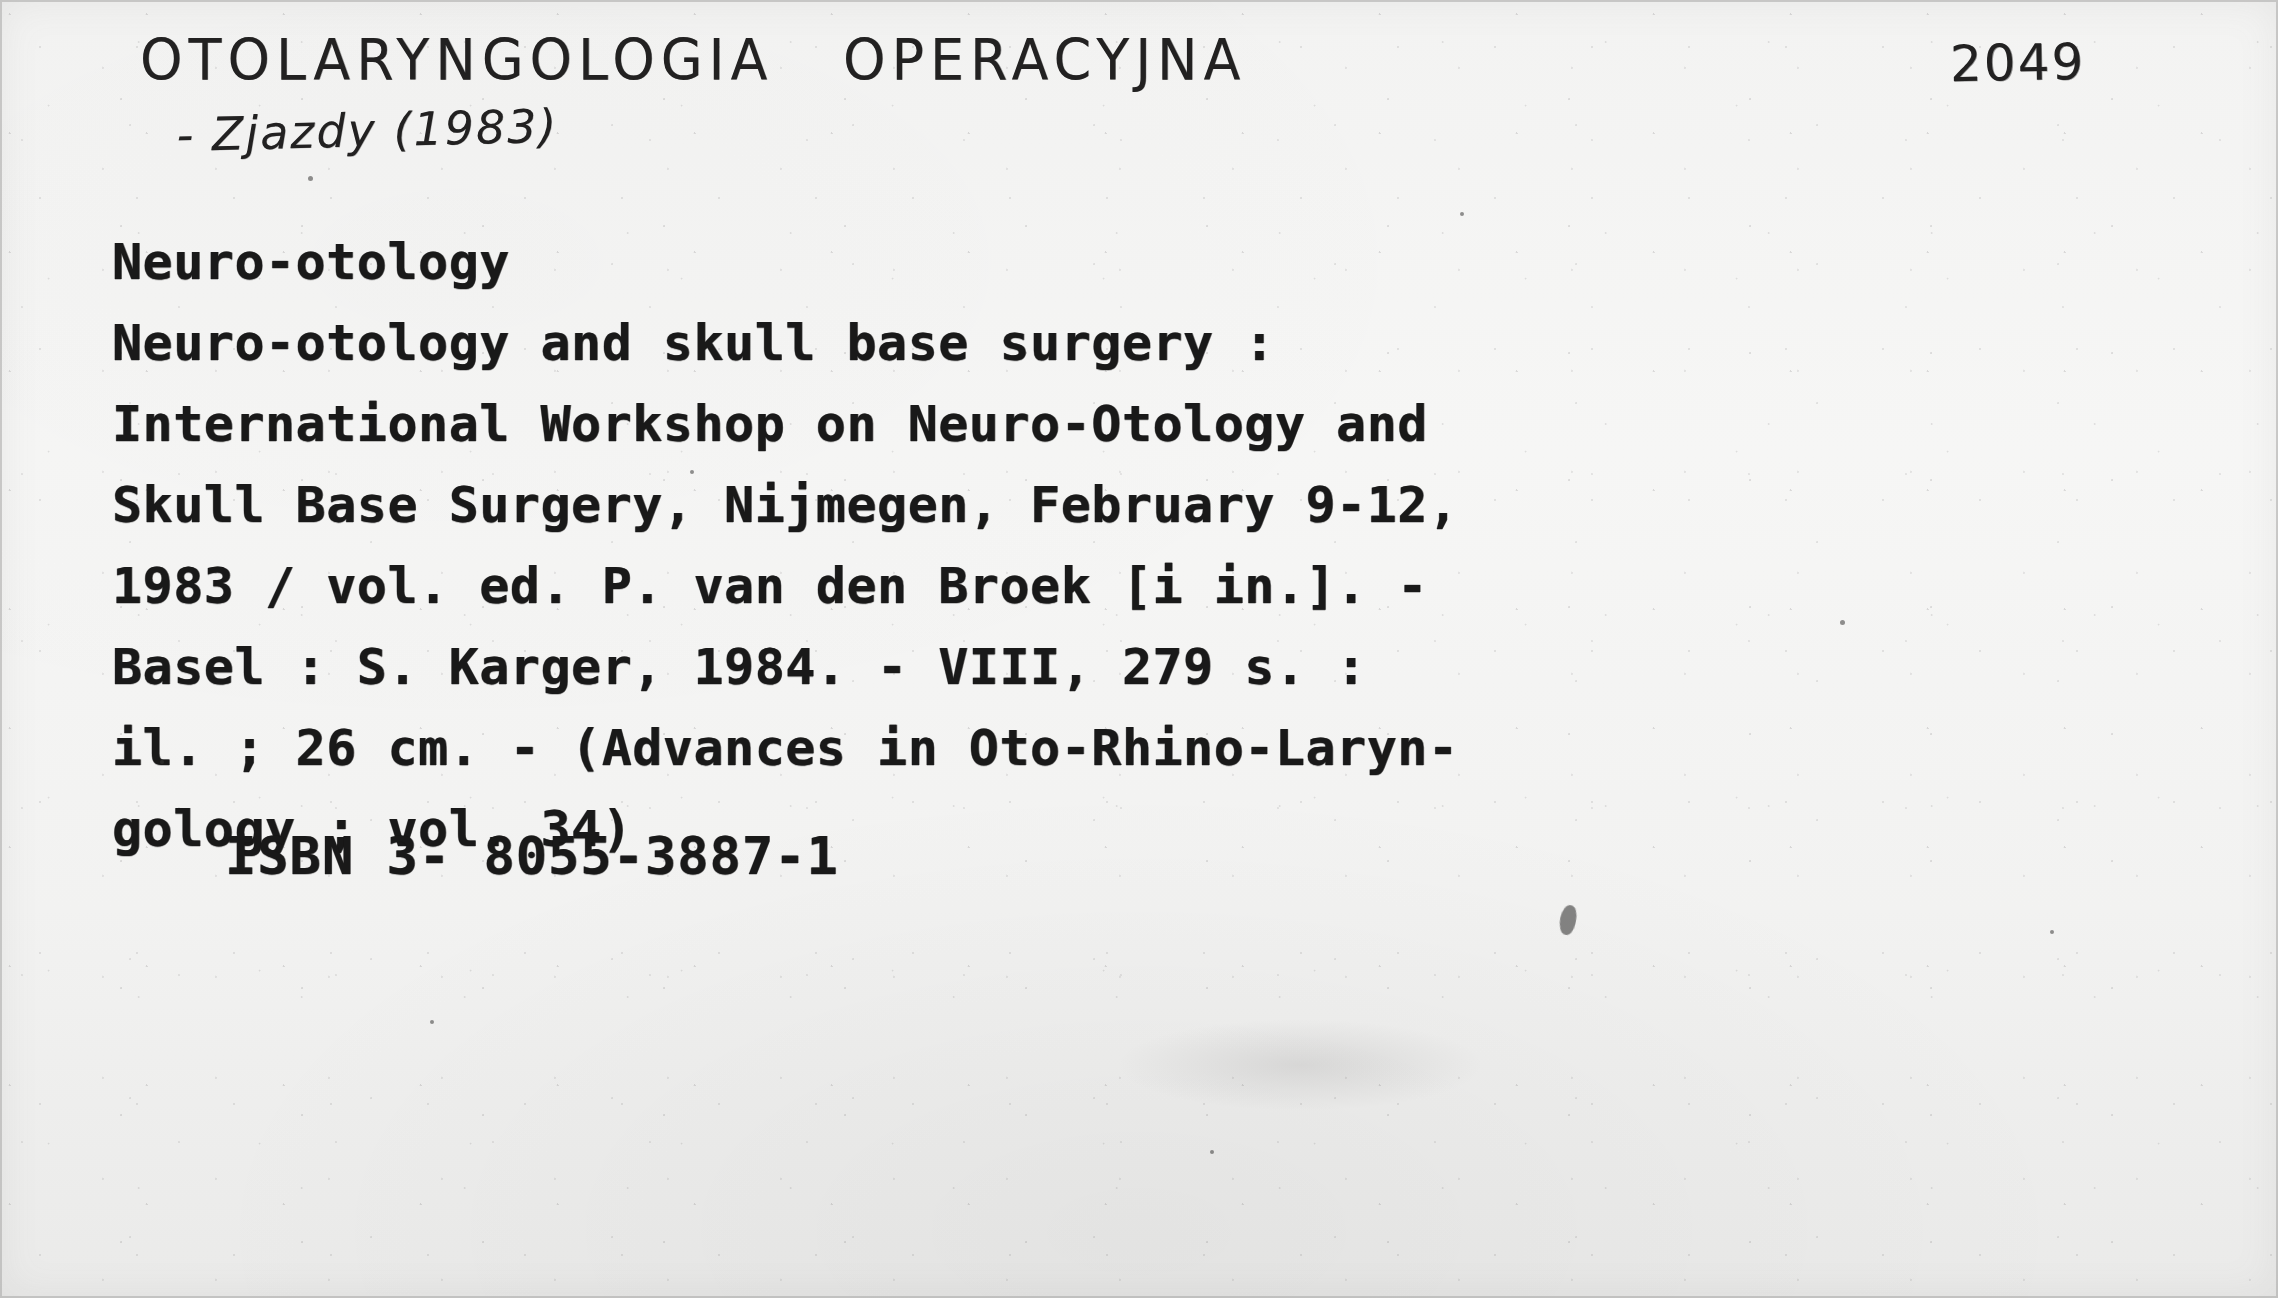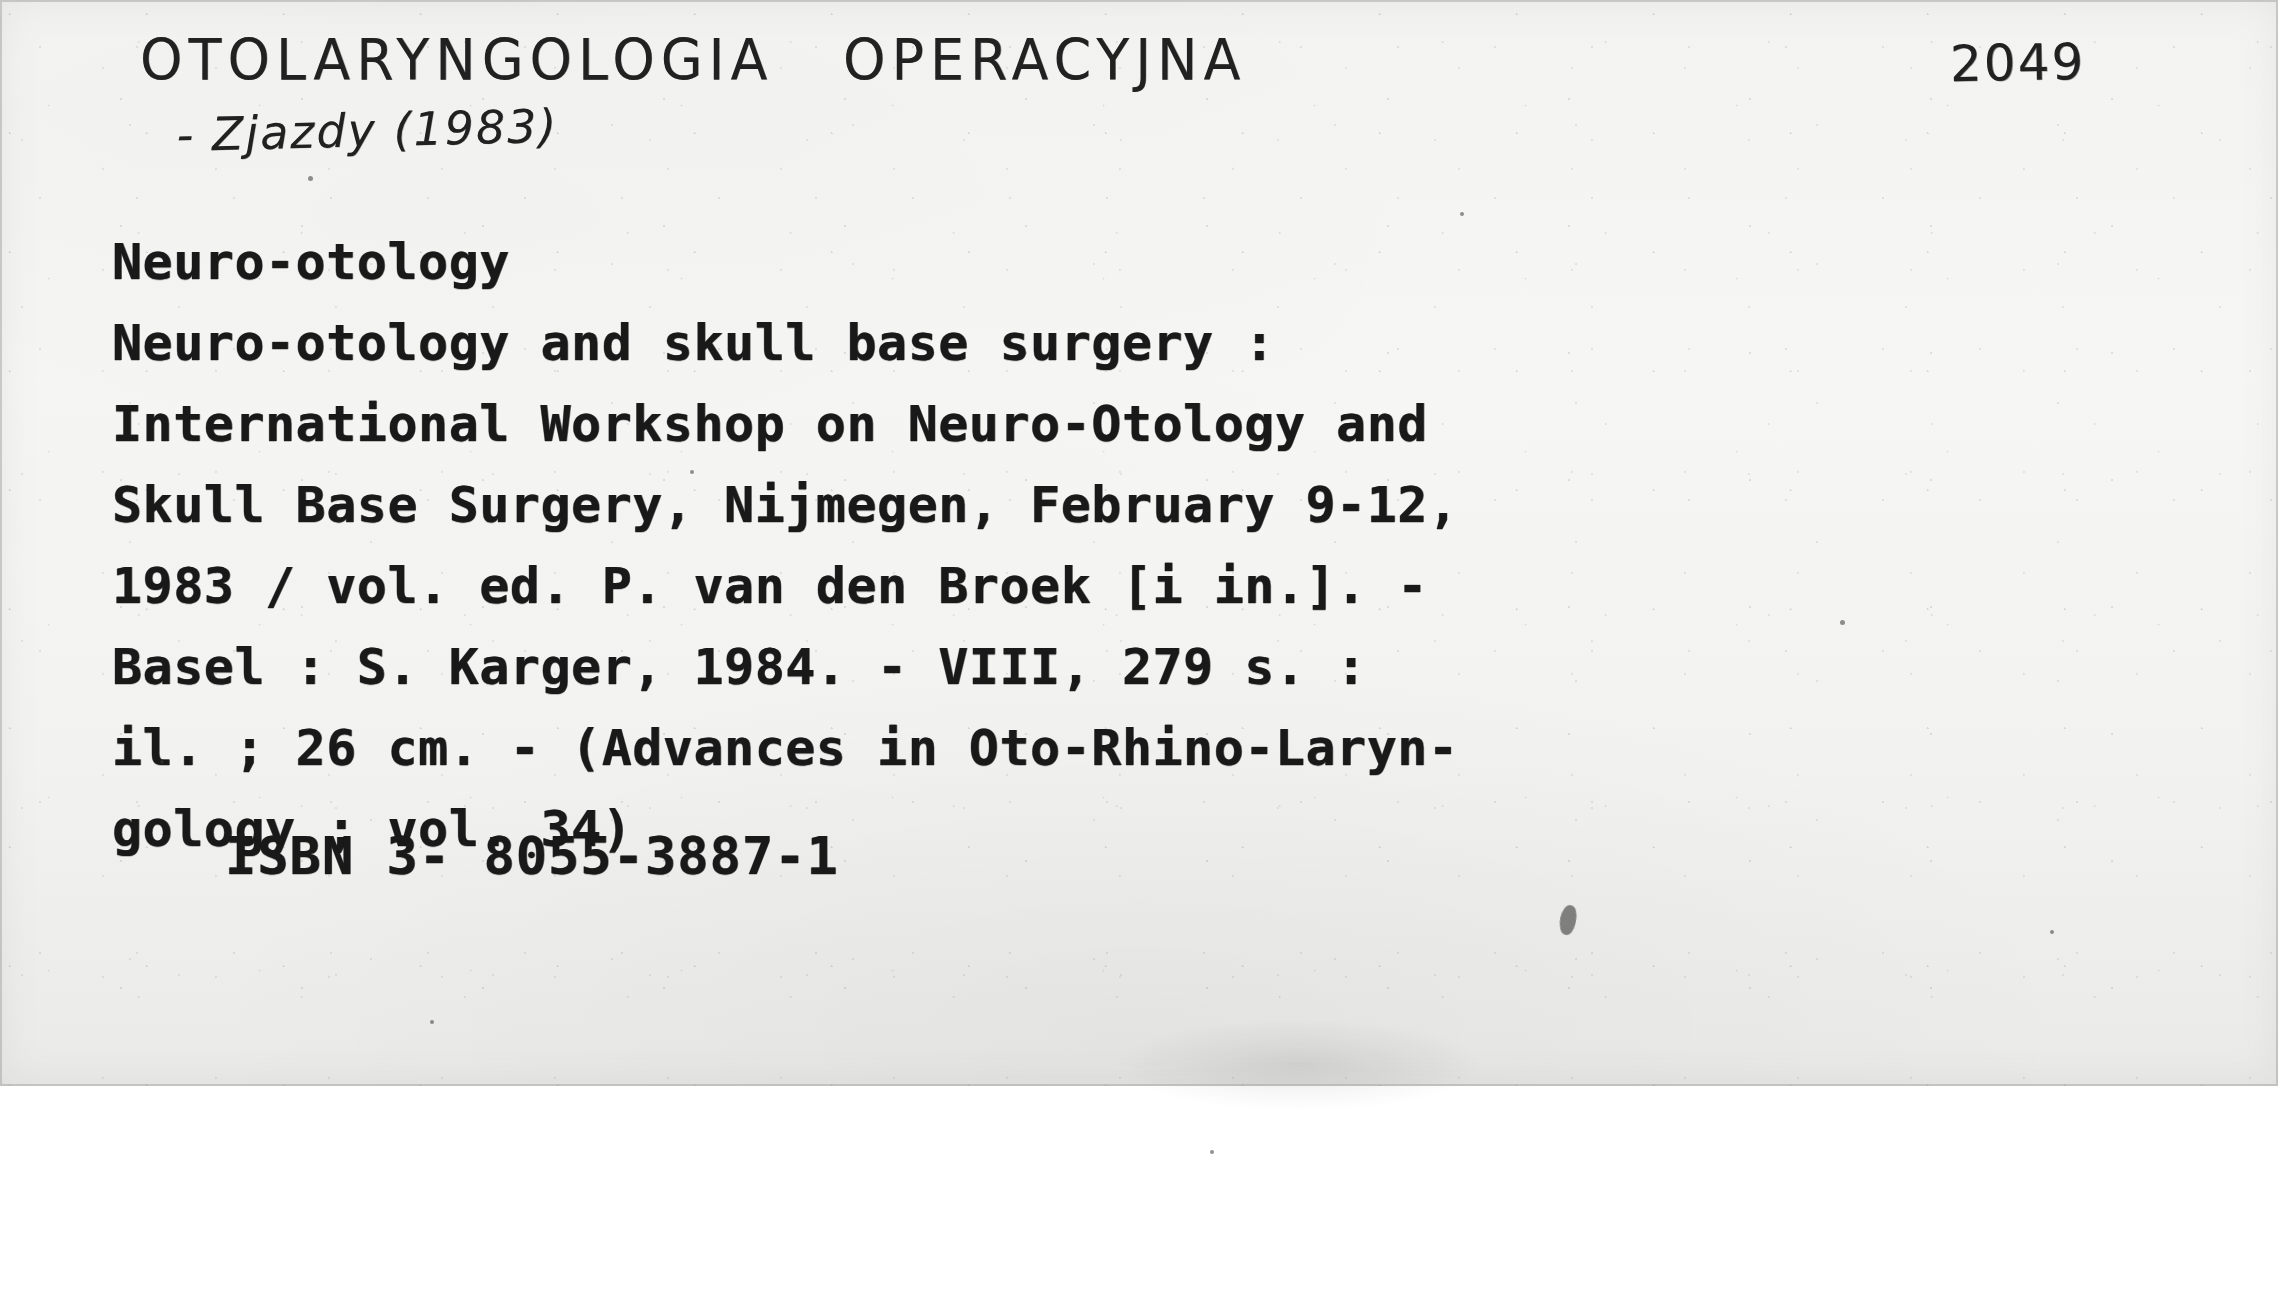--- a/index.html
+++ b/index.html
@@ -10,21 +10,21 @@
   body {
     width: 2278px;
     height: 1298px;
     overflow: hidden;
     font-family: "DejaVu Sans Mono", monospace;
   }
 
   #card {
     position: relative;
     width: 2278px;
-    height: 1086px;
+    height: 1298px;
     background:
       radial-gradient(ellipse 60% 50% at 50% 95%, rgba(0,0,0,0.035) 0%, rgba(0,0,0,0) 70%),
       radial-gradient(ellipse 70% 60% at 20% 20%, rgba(0,0,0,0.012) 0%, rgba(0,0,0,0) 70%),
       linear-gradient(180deg, #f4f3f0 0%, #f7f6f3 35%, #f3f2ef 70%, #ebeae6 100%);
     filter: saturate(0.2);
   }
 
   
   #grain {
     position: absolute;

